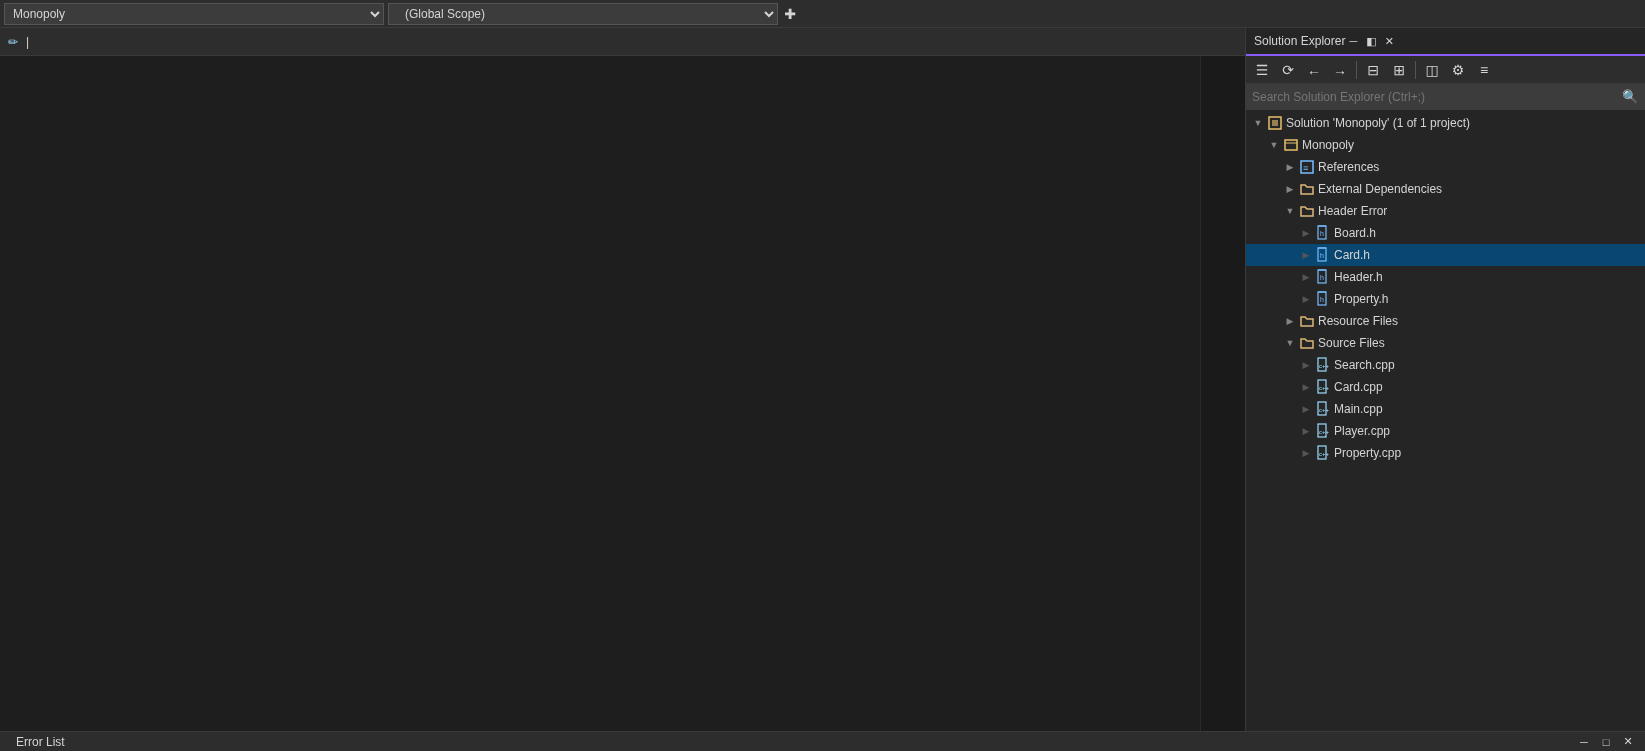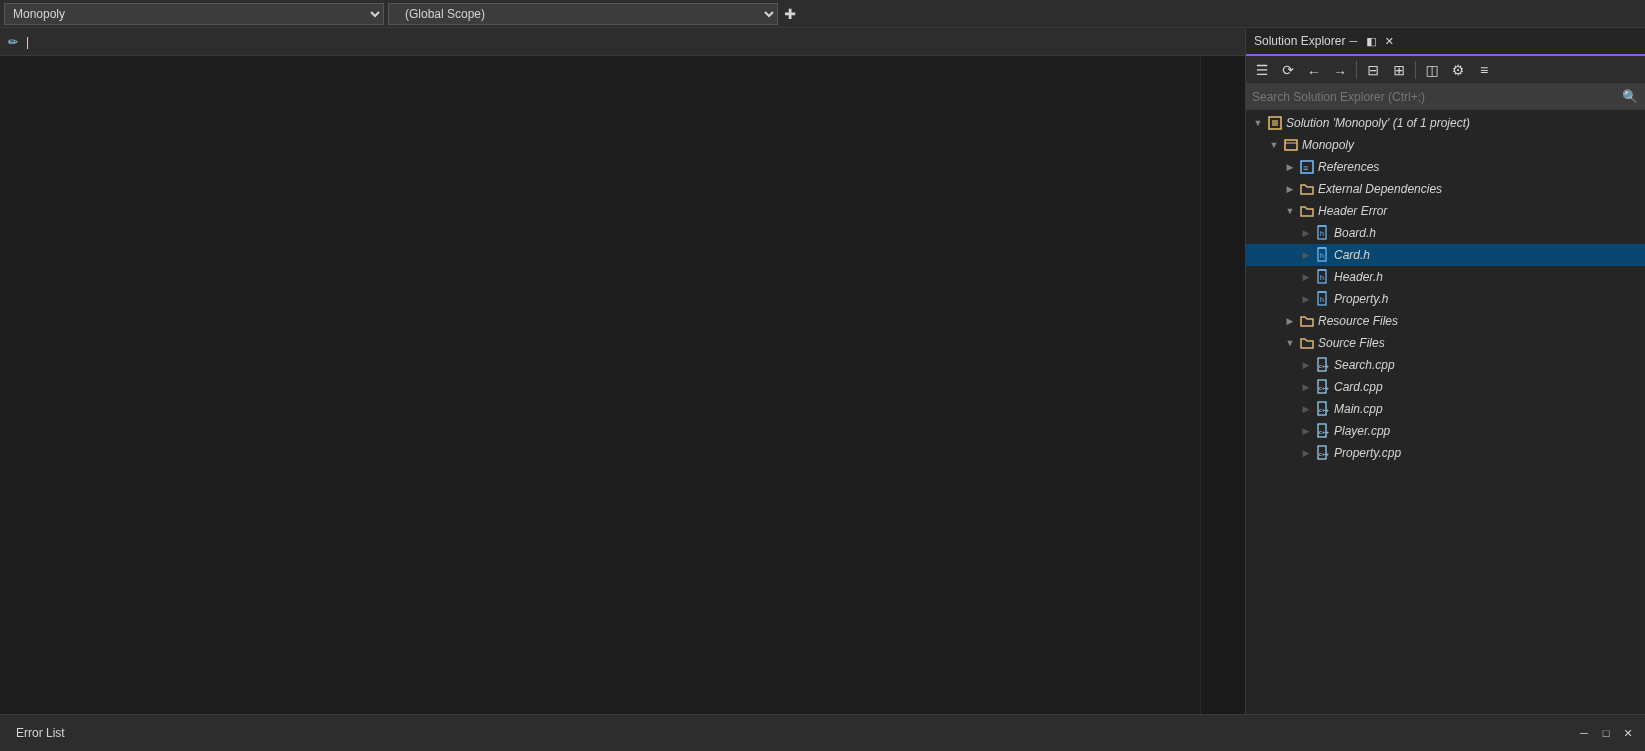--- a/index.html
+++ b/index.html
@@ -215,26 +215,25 @@
       display: inline-flex;
       align-items: center;
       justify-content: center;
       flex-shrink: 0;
       font-size: 13px;
     }
     .tree-label {
       font-size: 12px;
       color: #d4d4d4;
       margin-left: 2px;
-      font-style: italic;
     }
 
     
     .bottom-panel {
-      height: 37px;
+      height: 20px;
       background: #2d2d2d;
       border-top: 1px solid #3a3a3a;
       display: flex;
       align-items: center;
       padding: 0 8px;
       flex-shrink: 0;
     }
     .bottom-panel-tab {
       font-size: 12px;
       color: #d4d4d4;

